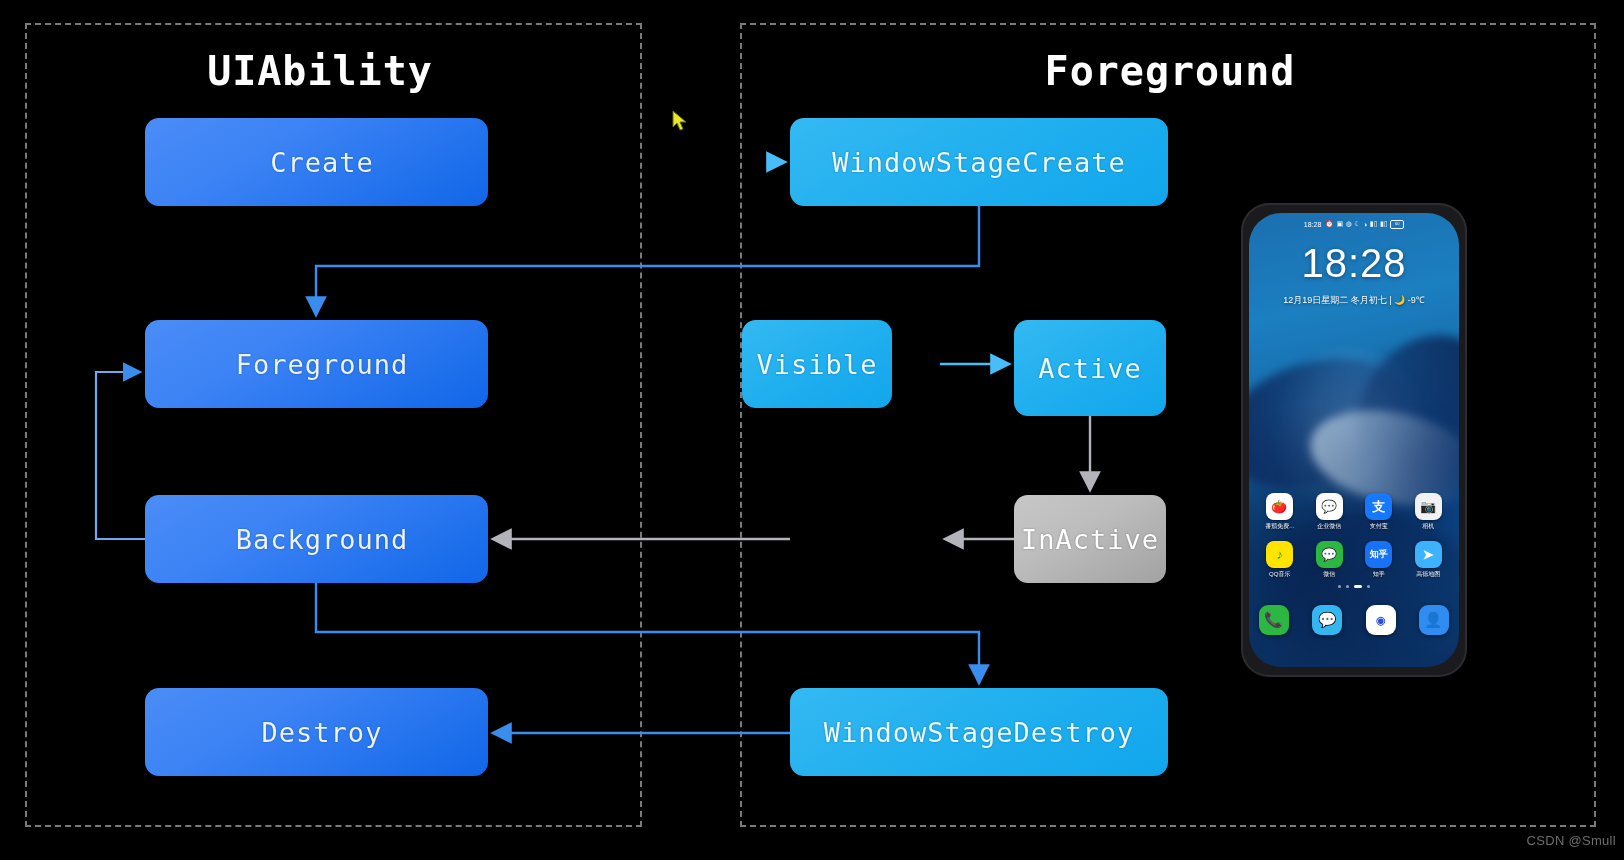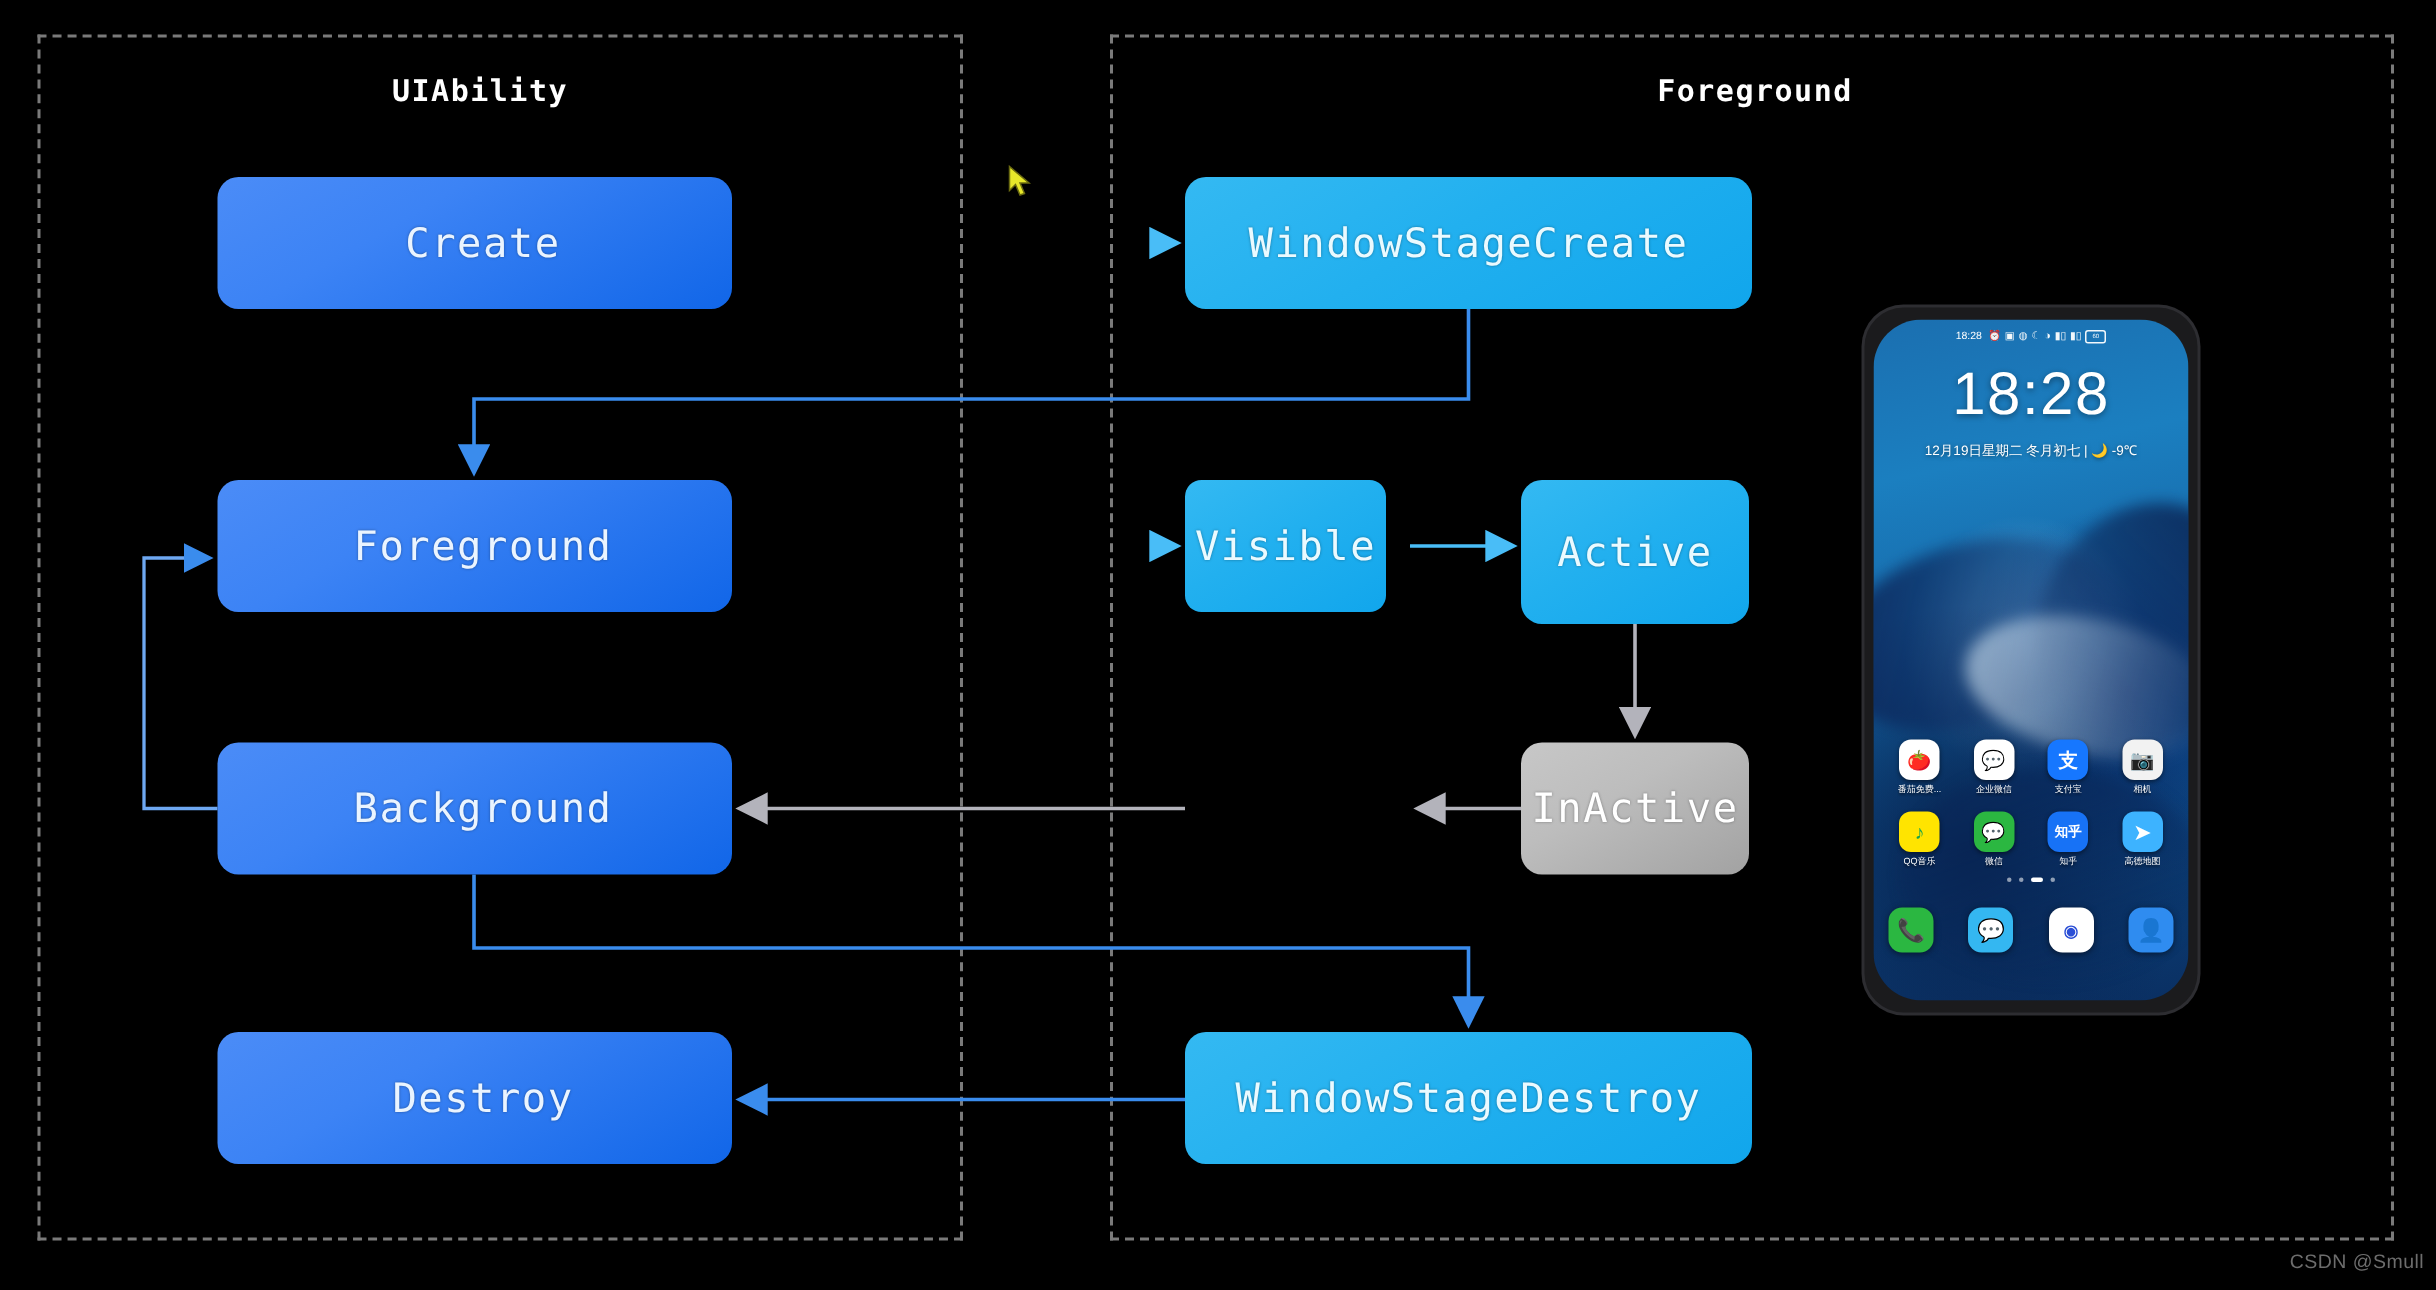--- a/index.html
+++ b/index.html
@@ -9,21 +9,21 @@
   }
   #stage{position:absolute;inset:0;background:#000;}
 
   
   .frame{position:absolute;border:2px dashed #7a7a7a;box-sizing:border-box;}
   #frame-uiability{left:25px;top:23px;width:617px;height:804px;}
   #frame-windowstage{left:740px;top:23px;width:856px;height:804px;}
 
   
   .col-title{
-    position:absolute;color:#fff;font-weight:bold;font-size:20px;
+    position:absolute;color:#fff;font-weight:bold;font-size:40px;
     letter-spacing:1px;white-space:nowrap;text-align:center;
     font-family:"DejaVu Sans Mono","Liberation Mono",monospace;
   }
   #title-uiability{left:130px;top:48px;width:380px;}
   #title-windowstage{left:860px;top:48px;width:620px;}
 
   
   .node{
     position:absolute;display:flex;align-items:center;justify-content:center;
     border-radius:14px;color:#ddf3ff;font-size:27px;letter-spacing:1px;
@@ -45,21 +45,21 @@
     background:linear-gradient(150deg,#c7c7c7 0%,#bdbdbd 40%,#a2a2a2 100%);
     color:#ffffff;
   }
 
   #node-create      {left:145px;top:118px;width:343px;height:88px;}
   #node-foreground  {left:145px;top:320px;width:343px;height:88px;}
   #node-background  {left:145px;top:495px;width:343px;height:88px;}
   #node-destroy     {left:145px;top:688px;width:343px;height:88px;}
 
   #node-wscreate    {left:790px;top:118px;width:378px;height:88px;}
-  #node-visible     {left:790px;top:320px;width:134px;height:88px;border-radius:11px;}
+  #node-visible     {left:742px;top:320px;width:150px;height:88px;}
   #node-active      {left:1014px;top:320px;width:152px;height:96px;}
   #node-invisible   {left:790px;top:495px;width:150px;height:88px;}
   #node-inactive    {left:1014px;top:495px;width:152px;height:88px;}
   #node-wsdestroy   {left:790px;top:688px;width:378px;height:88px;}
 
   
   #wires{position:absolute;left:0;top:0;width:1624px;height:860px;pointer-events:none;}
 
   
   #phone{

